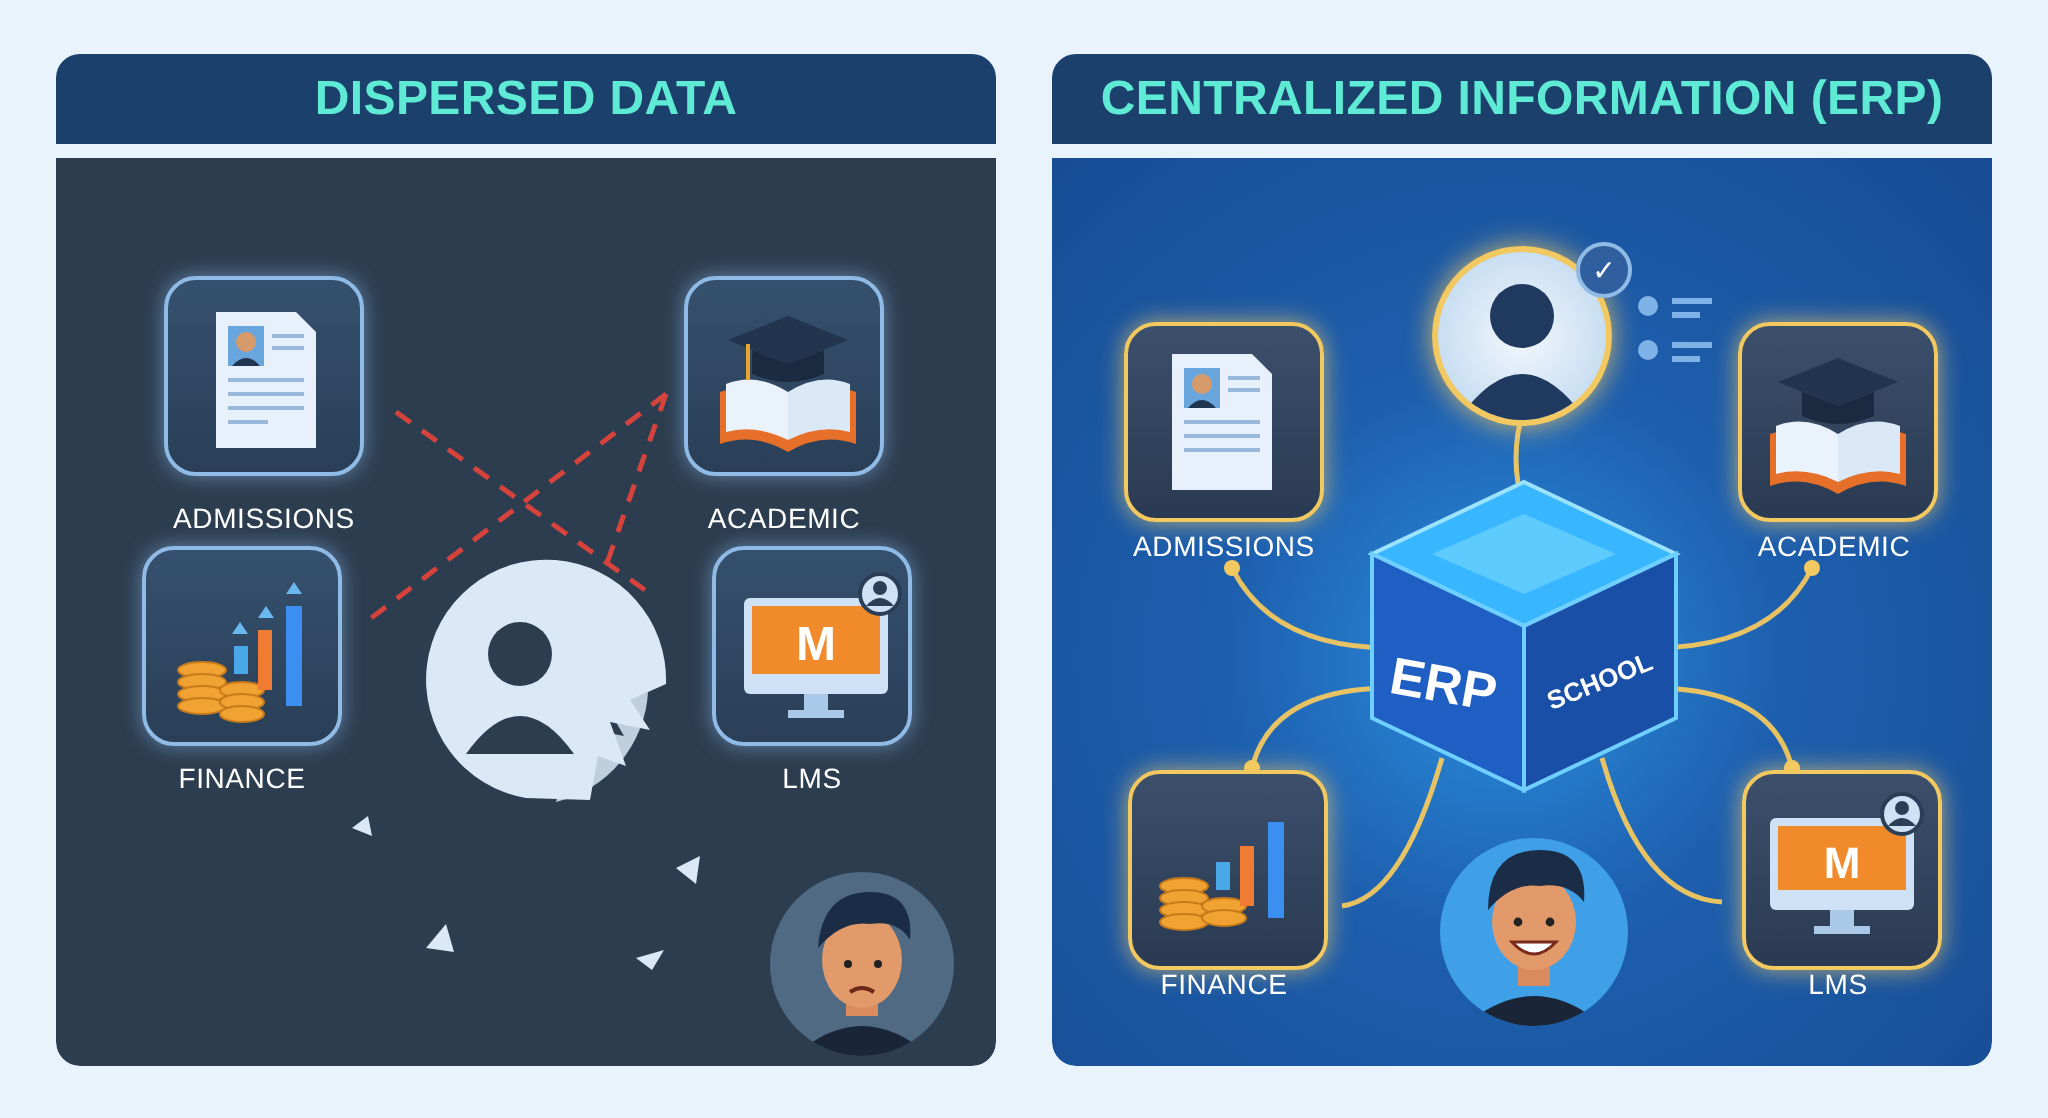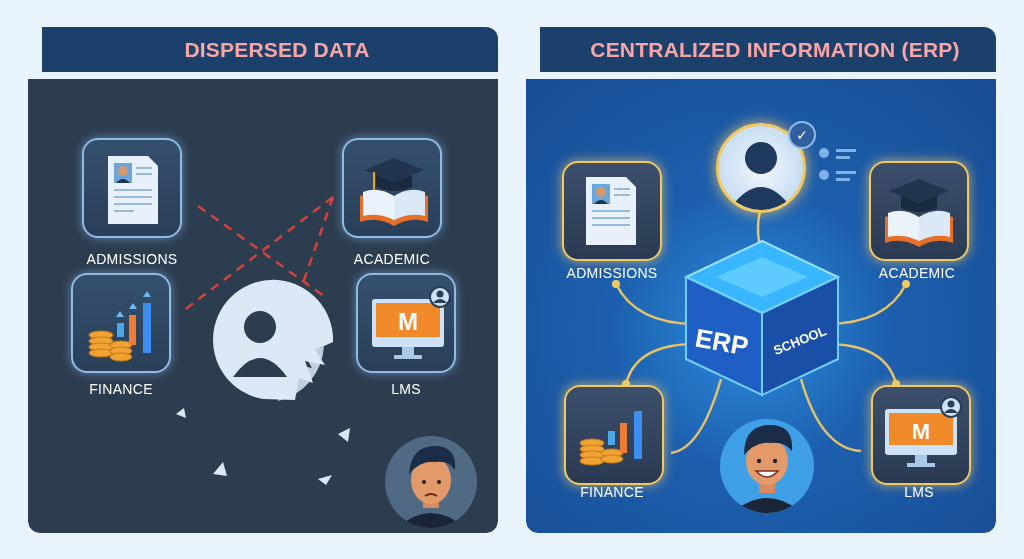--- a/index.html
+++ b/index.html
@@ -1,20 +1,20 @@
 <!DOCTYPE html>
 <html><head>
 <meta charset="utf-8">
 <style>
   html,body{margin:0;padding:0;}
   body{width:1024px;height:559px;background:#e9f3fb;position:relative;overflow:hidden;font-family:"Liberation Sans","DejaVu Sans",sans-serif;}
   .panel{position:absolute;top:27px;height:506px;border-radius:12px;overflow:hidden;}
   .panel.left{left:28px;width:470px;}
   .panel.right{left:526px;width:470px;}
-  .ptitle{position:absolute;left:0;top:0;width:100%;height:45px;background:#1b406b;color:#fca5a5;font-weight:bold;font-size:21px;display:flex;align-items:center;justify-content:center;letter-spacing:0.2px;margin-left:14px;}
+  .ptitle{position:absolute;left:0;top:0;width:100%;height:45px;background:#1b406b;color:#5eead4;font-weight:bold;font-size:24px;display:flex;align-items:center;justify-content:center;letter-spacing:0.2px;}
   .pbody{position:absolute;left:0;top:52px;width:100%;bottom:0;border-radius:0 0 12px 12px;}
   .left .pbody{background:#2d3d50;}
   .right .pbody{background:radial-gradient(circle at 48% 55%,#2c8fe0 0%,#1d5fae 40%,#174b92 100%);}
   .card{position:absolute;width:100px;height:100px;border-radius:16px;box-sizing:border-box;}
   .left .card{border:2px solid #8fbbe6;background:linear-gradient(#35506e,#2a3f57);box-shadow:0 0 10px rgba(140,190,240,.55);}
   .right .card{border:2px solid #f2c860;background:linear-gradient(#3c4f6b,#2a3a52);box-shadow:0 0 12px rgba(250,205,100,.7);}
   .lbl{position:absolute;color:#fff;font-weight:normal;font-size:14px;text-align:center;width:160px;letter-spacing:.3px;}
   svg{position:absolute;left:0;top:0;}
 </style>
 </head>

